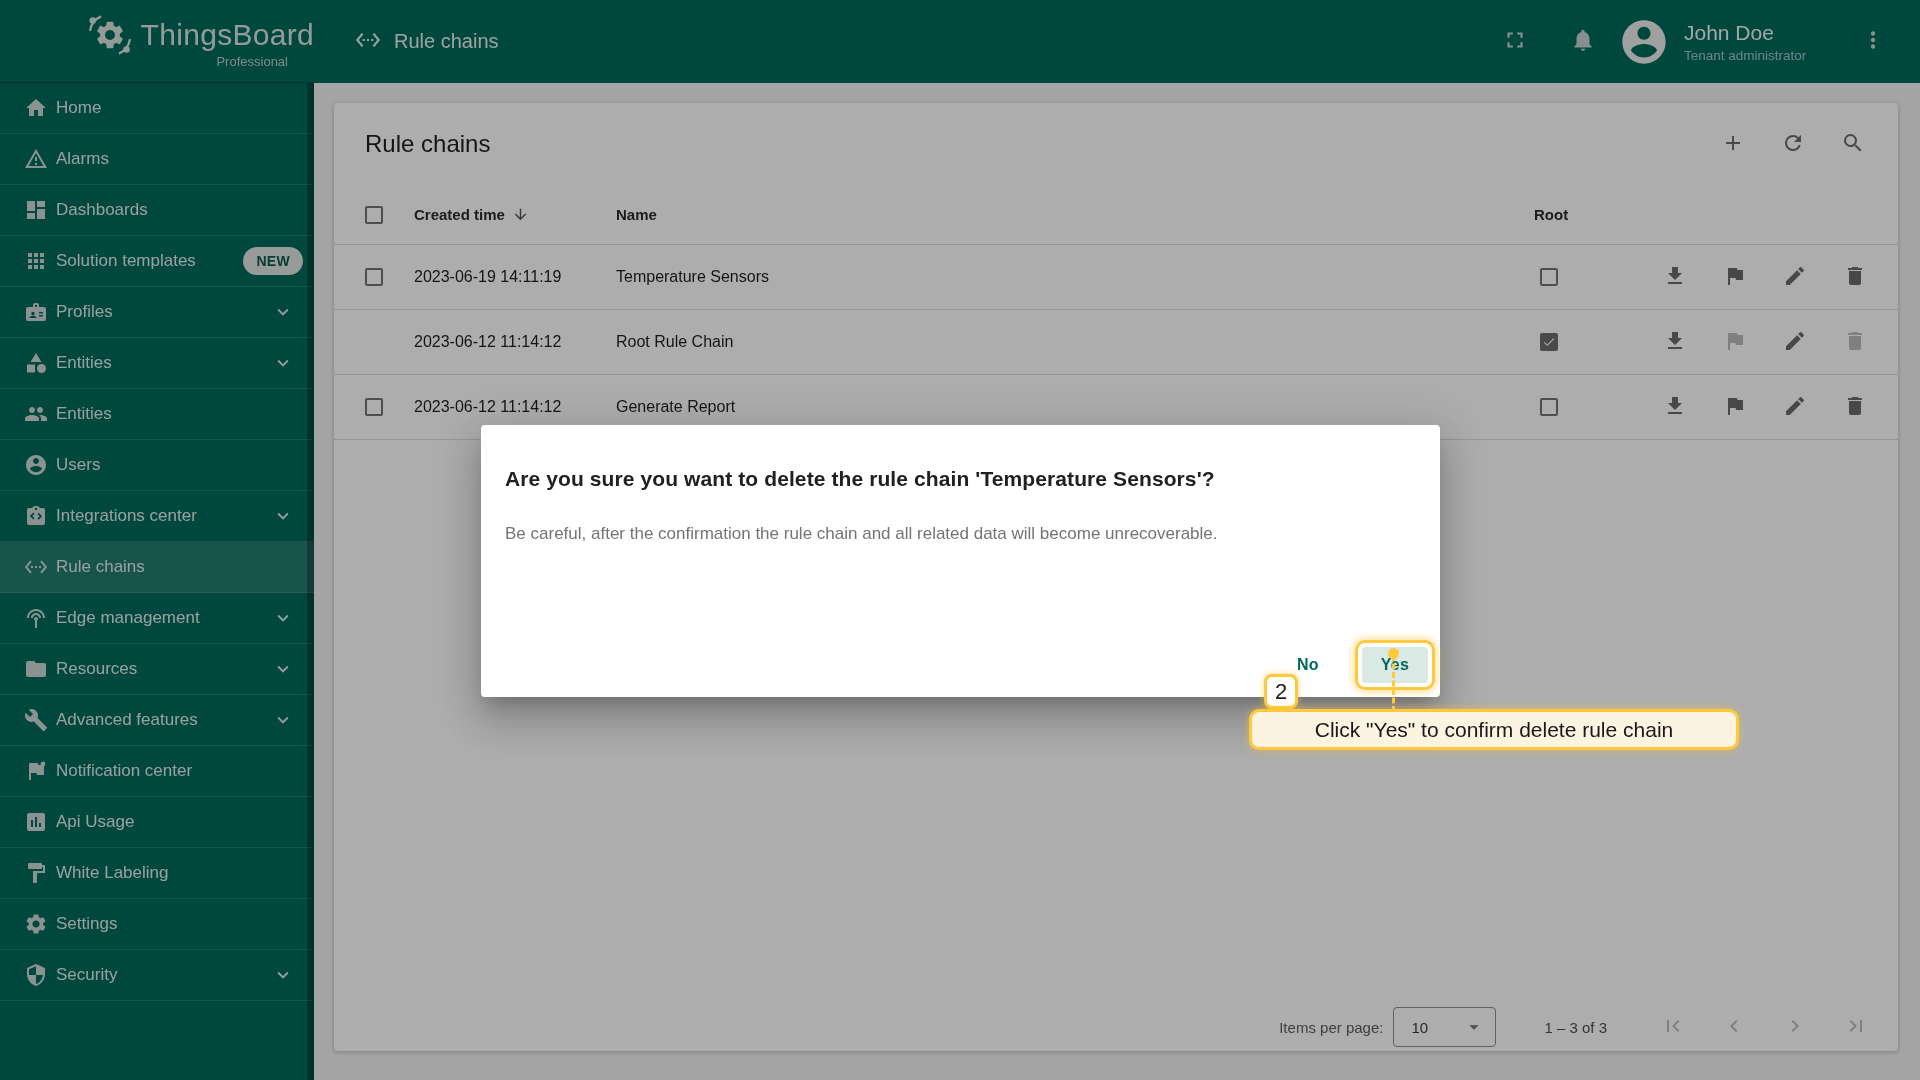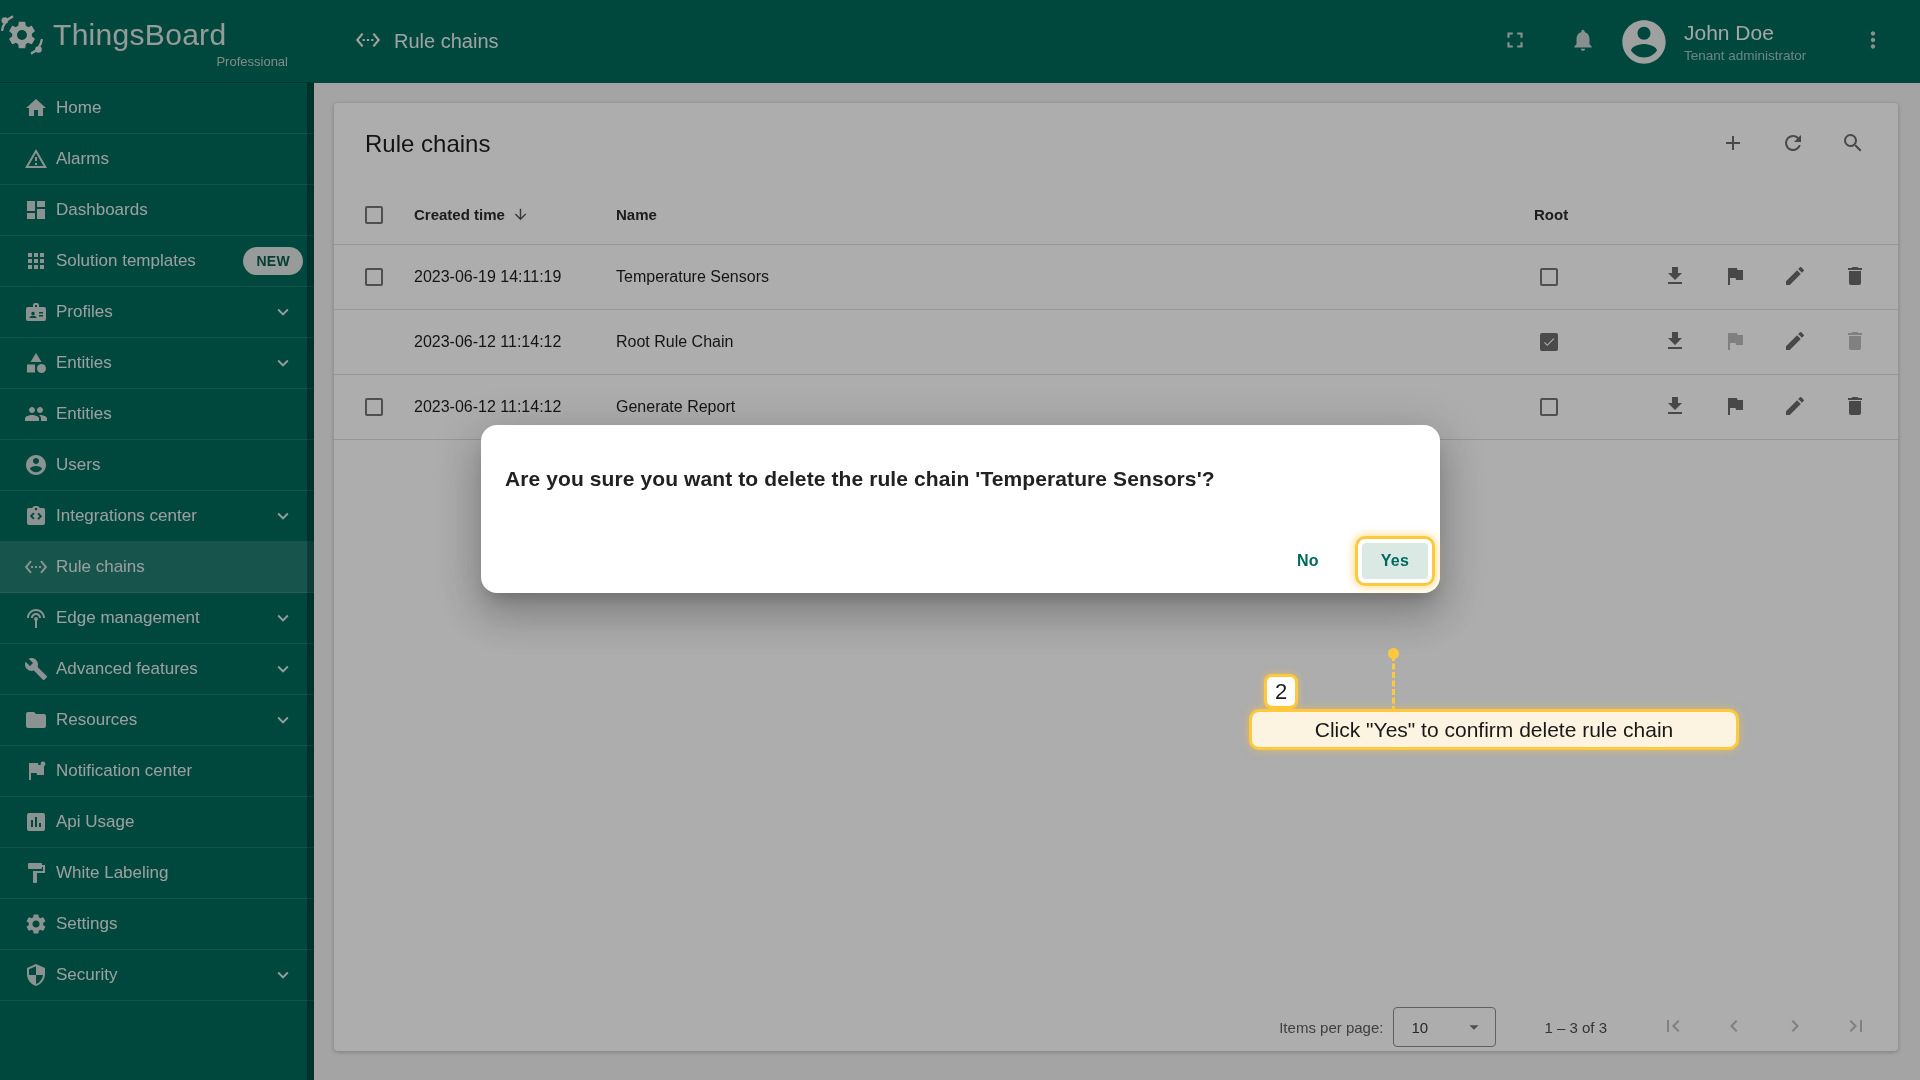--- a/index.html
+++ b/index.html
@@ -2,21 +2,21 @@
 <html><head>
 <meta charset="utf-8">
 <style>
   * { margin:0; padding:0; box-sizing:border-box; }
   html,body { width:1920px; height:1080px; overflow:hidden; }
   body { font-family:"Liberation Sans", sans-serif; background:#F2F2F2; position:relative; }
 
   
   .sidebar { position:absolute; left:0; top:0; width:314px; height:1080px; background:#00695C; z-index:1; }
   .sidebar::after { content:''; position:absolute; right:0; top:83px; bottom:0; width:7px; background:rgba(0,0,0,0.30); }
-  .logo { height:83px; display:flex; flex-direction:column; justify-content:center; align-items:flex-start; border-bottom:1px solid rgba(0,0,0,0.25); }
+  .logo { height:83px; display:flex; flex-direction:column; justify-content:center; align-items:flex-end; border-bottom:1px solid rgba(0,0,0,0.25); }
   .logo-row { display:flex; align-items:center; gap:9px; }
   .logo-gear { width:44px; height:44px; color:#D9E3E0; }
   .logo-gear svg { width:100%; height:100%; }
   .brand { font-size:30px; color:#DCE5E2; letter-spacing:.3px; }
   .brand-sub { font-size:13px; color:#BFCCC8; align-self:flex-end; margin-right:26px; margin-top:-3px; }
   .nav { position:absolute; top:83px; left:0; right:0; }
   .nav-item { height:51px; display:flex; align-items:center; padding:0 20px 0 24px; border-bottom:1px solid rgba(255,255,255,0.13); color:#E4ECEA; font-size:17px; position:relative; cursor:pointer;text-align:right; }
   .nav-item.selected { background:rgba(255,255,255,0.13); }
   .nav-icon { width:24px; height:24px; color:#CCD9D6; margin-right:8px; flex:0 0 24px; }
   .nav-icon svg { width:24px; height:24px; }
@@ -74,21 +74,21 @@
   .pp-select { margin-left:10px; width:103px; height:40px; border:1px solid #8f8f8f; border-radius:4px; display:flex; align-items:center; padding:0 10px 0 17px; color:#3a3a3a; cursor:pointer; }
   .pp-caret { margin-left:auto; width:22px; height:22px; color:#757575; }
   .pp-caret svg { width:22px; height:22px; }
   .pp-range { margin-left:48px; color:#4e4e4e; }
   .pp-nav { display:flex; gap:21px; margin-left:46px; }
   .pp-btn { width:40px; height:40px; border:none; background:none; color:#bdbdbd; display:flex; align-items:center; justify-content:center; }
   .pp-btn svg { width:24px; height:24px; }
 
   
   .backdrop { position:absolute; inset:0; background:rgba(0,0,0,0.32); z-index:40; }
-  .dialog { position:absolute; left:481px; top:425px; width:959px; height:168px; background:#fff; border-radius:16px; z-index:50; padding:0 24px; box-shadow:0 11px 15px -7px rgba(0,0,0,.2), 0 24px 38px 3px rgba(0,0,0,.14), 0 9px 46px 8px rgba(0,0,0,.12); }
+  .dialog { position:absolute; left:481px; top:425px; width:959px; height:272px; background:#fff; border-radius:4px; z-index:50; padding:0 24px; box-shadow:0 11px 15px -7px rgba(0,0,0,.2), 0 24px 38px 3px rgba(0,0,0,.14), 0 9px 46px 8px rgba(0,0,0,.12); }
   .dlg-title { padding-top:42px; font-size:21px; font-weight:600; color:#212121; letter-spacing:.1px; }
   .dlg-body { margin-top:33px; font-size:17px; color:#747474; }
   .dlg-actions { position:absolute; right:12px; bottom:14px; display:flex; align-items:center; }
   .dlg-btn { height:36px; border:none; background:none; border-radius:4px; font-family:inherit; font-size:16px; font-weight:700; color:#00695C; padding:0 19px; cursor:pointer; letter-spacing:.2px; }
   .btn-no { margin-right:24px; }
   .btn-yes { background:#DBE9E5; position:relative; }
   .yes-ring { position:absolute; inset:-7px; border:3px solid #FFC83D; border-radius:10px; box-shadow:0 0 9px 1px rgba(255,200,61,.65); pointer-events:none; }
 
   
   .annot { z-index:60; }
@@ -194,32 +194,32 @@
         <span class="nav-icon"><svg viewBox="0 0 24 24" fill="currentColor" width="24" height="24">
             <path d="M12 11a2 2 0 0 0-1 3.72V22h2v-7.28A2 2 0 0 0 12 11zm0-8C7.03 3 3 7.03 3 12h2c0-3.87 3.13-7 7-7s7 3.13 7 7h2c0-4.97-4.03-9-9-9zm0 4c-2.76 0-5 2.24-5 5h2c0-1.66 1.34-3 3-3s3 1.34 3 3h2c0-2.76-2.24-5-5-5z"></path>
           </svg></span>
         <span class="nav-label">Edge management</span>
         <span class="nav-chevron"><svg viewBox="0 0 24 24" fill="currentColor" width="24" height="24">
             <path d="M7.41 8.59L12 13.17l4.59-4.58L18 10l-6 6-6-6 1.41-1.41z"></path>
           </svg></span>
       </div>
       <div class="nav-item">
         <span class="nav-icon"><svg viewBox="0 0 24 24" fill="currentColor" width="24" height="24">
+            <path d="M10 4H4c-1.1 0-2 .9-2 2v12c0 1.1.9 2 2 2h16c1.1 0 2-.9 2-2V8c0-1.1-.9-2-2-2h-8l-2-2z"></path>
+          </svg></span>
+        <span class="nav-label">Resources</span>
+        <span class="nav-chevron"><svg viewBox="0 0 24 24" fill="currentColor" width="24" height="24">
+            <path d="M7.41 8.59L12 13.17l4.59-4.58L18 10l-6 6-6-6 1.41-1.41z"></path>
+          </svg></span>
+      </div>
+      <div class="nav-item">
+        <span class="nav-icon"><svg viewBox="0 0 24 24" fill="currentColor" width="24" height="24">
             <path d="M22.7 19l-9.1-9.1c.9-2.3.4-5-1.5-6.9-2-2-5-2.4-7.4-1.3L9 6 6 9 1.6 4.7C.4 7.1.9 10.1 2.9 12.1c1.9 1.9 4.6 2.4 6.9 1.5l9.1 9.1c.4.4 1 .4 1.4 0l2.3-2.3c.5-.4.5-1.1.1-1.4z"></path>
           </svg></span>
         <span class="nav-label">Advanced features</span>
-        <span class="nav-chevron"><svg viewBox="0 0 24 24" fill="currentColor" width="24" height="24">
-            <path d="M7.41 8.59L12 13.17l4.59-4.58L18 10l-6 6-6-6 1.41-1.41z"></path>
-          </svg></span>
-      </div>
-      <div class="nav-item">
-        <span class="nav-icon"><svg viewBox="0 0 24 24" fill="currentColor" width="24" height="24">
-            <path d="M10 4H4c-1.1 0-2 .9-2 2v12c0 1.1.9 2 2 2h16c1.1 0 2-.9 2-2V8c0-1.1-.9-2-2-2h-8l-2-2z"></path>
-          </svg></span>
-        <span class="nav-label">Resources</span>
         <span class="nav-chevron"><svg viewBox="0 0 24 24" fill="currentColor" width="24" height="24">
             <path d="M7.41 8.59L12 13.17l4.59-4.58L18 10l-6 6-6-6 1.41-1.41z"></path>
           </svg></span>
       </div>
       <div class="nav-item">
         <span class="nav-icon"><svg viewBox="0 0 24 24" fill="currentColor" width="24" height="24">
             <path d="M14.4 6L14 4H5v17h2v-7h5.6l.4 2h7V6z"></path>
             <circle cx="19" cy="5" r="2.4"></circle>
           </svg></span>
         <span class="nav-label">Notification center</span>
@@ -466,20 +466,21 @@
           </button>
       </div>
     </div>
   </div>
 </main>
 
 <div class="backdrop"></div>
 
 <div class="dialog">
   <div class="dlg-title">Are you sure you want to delete the rule chain 'Temperature Sensors'?</div>
+  <div class="dlg-body">Be careful, after the confirmation the rule chain and all related data will become unrecoverable.</div>
   <div class="dlg-actions">
     <button class="dlg-btn btn-no">No</button>
     <button class="dlg-btn btn-yes">
       <span>Yes</span>
       <span class="yes-ring"></span>
     </button>
   </div>
 </div>
 
 <div class="annot dash-line"></div>

